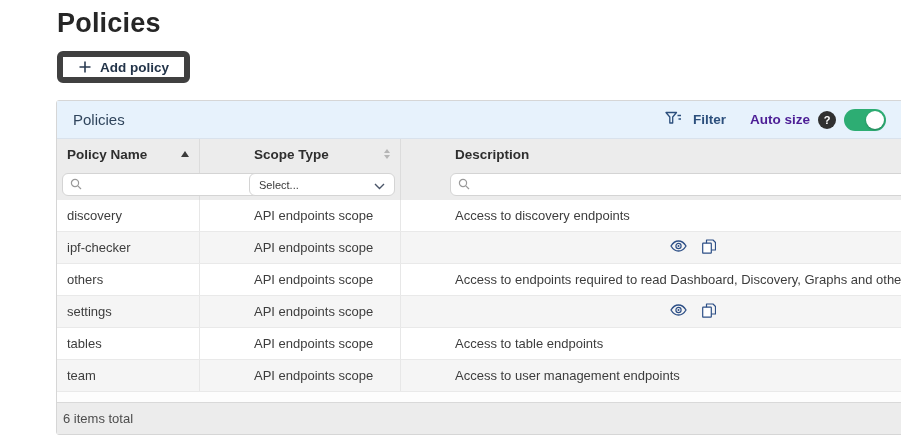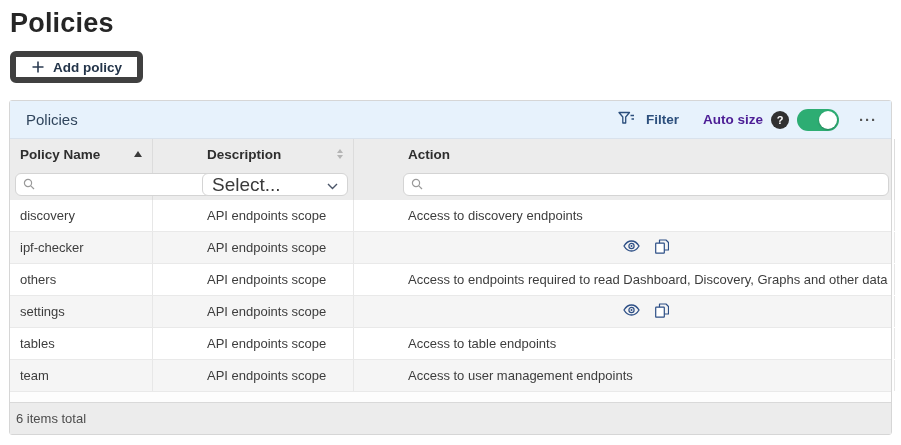--- a/index.html
+++ b/index.html
@@ -1,19 +1,19 @@
 <!DOCTYPE html>
 <html><head>
 <meta charset="utf-8">
 <style>
   * { box-sizing: border-box; margin: 0; padding: 0; }
   html,body { width: 901px; height: 445px; background: #ffffff;
     font-family: "Liberation Sans", sans-serif; color: #3c3c3c; overflow: hidden; }
 
-  .page { position: relative; width: 763px; height: 445px; }
+  .page { position: relative; width: 763px; height: 445px; margin-left: 47px; }
 
   .page-title { position: absolute; top: 8px; left: 10px;
     font-size: 27px; font-weight: 600; color: #262626; letter-spacing: .2px; }
 
   .add-btn { position: absolute; top: 51px; left: 10px; height: 32px;
     display: inline-flex; align-items: center; gap: 8px; padding: 0 15px;
     background: #ffffff; border: 6px solid #404040; border-radius: 6px;
     font-size: 13.5px; font-weight: 700; color: #233449; cursor: pointer; }
   .add-btn svg { display: block; }
 
@@ -59,21 +59,21 @@
     border-right: 1px solid #dcdcdc; }
   .f-cell.no-border { border-right: none; }
   .search-box { flex: 1; height: 23px; background: #fff; border: 1px solid #d4d4d4;
     border-radius: 6px; display: flex; align-items: center; padding: 0 7px; gap: 5px; }
   .search-box input { border: none; outline: none; flex: 1; min-width: 0;
     font-size: 13px; font-family: "Liberation Sans", sans-serif; color: #3c3c3c;
     background: transparent; }
   .select-box { flex: 1; height: 23px; background: #fff; border: 1px solid #d4d4d4;
     border-radius: 6px; display: flex; align-items: center; justify-content: space-between;
     padding: 0 9px; cursor: pointer; }
-  .select-value { font-size: 19px; color: #3a3a3a; }
+  .select-value { font-size: 11px; color: #3a3a3a; }
 
   .t-row { border-bottom: 1px solid #e9e9e9; background: #fff; }
   .t-row:nth-child(even) { background: #f5f5f5; }
   .td { height: 31px; display: flex; align-items: center; padding: 0 10px;
     font-size: 13px; color: #3d3d3d; border-right: 1px solid #e7e7e7;
     white-space: nowrap; overflow: hidden; }
   .td.gutter { border-right: none; background: #fbfbfb; }
   .action-cell { justify-content: center; gap: 15px; }
   .icon-btn { background: none; border: none; padding: 0; cursor: pointer;
     display: flex; align-items: center; }
@@ -122,20 +122,27 @@
         <span class="menu-dots">···</span>
       </div>
     </div>
 
     <div class="grid-row thead">
       <div class="th">
         <span>Policy Name</span>
         <span class="tri-up"></span>
       </div>
       <div class="th">
+        <span>Scope Type</span>
+        <span class="sort-both">
+            <span class="up"></span>
+            <span class="dn"></span>
+          </span>
+      </div>
+      <div class="th">
         <span>Description</span>
         <span class="sort-both">
             <span class="up"></span>
             <span class="dn"></span>
           </span>
       </div>
       <div class="th">
         <span>Action</span>
       </div>
       <div class="th no-border"></div>

